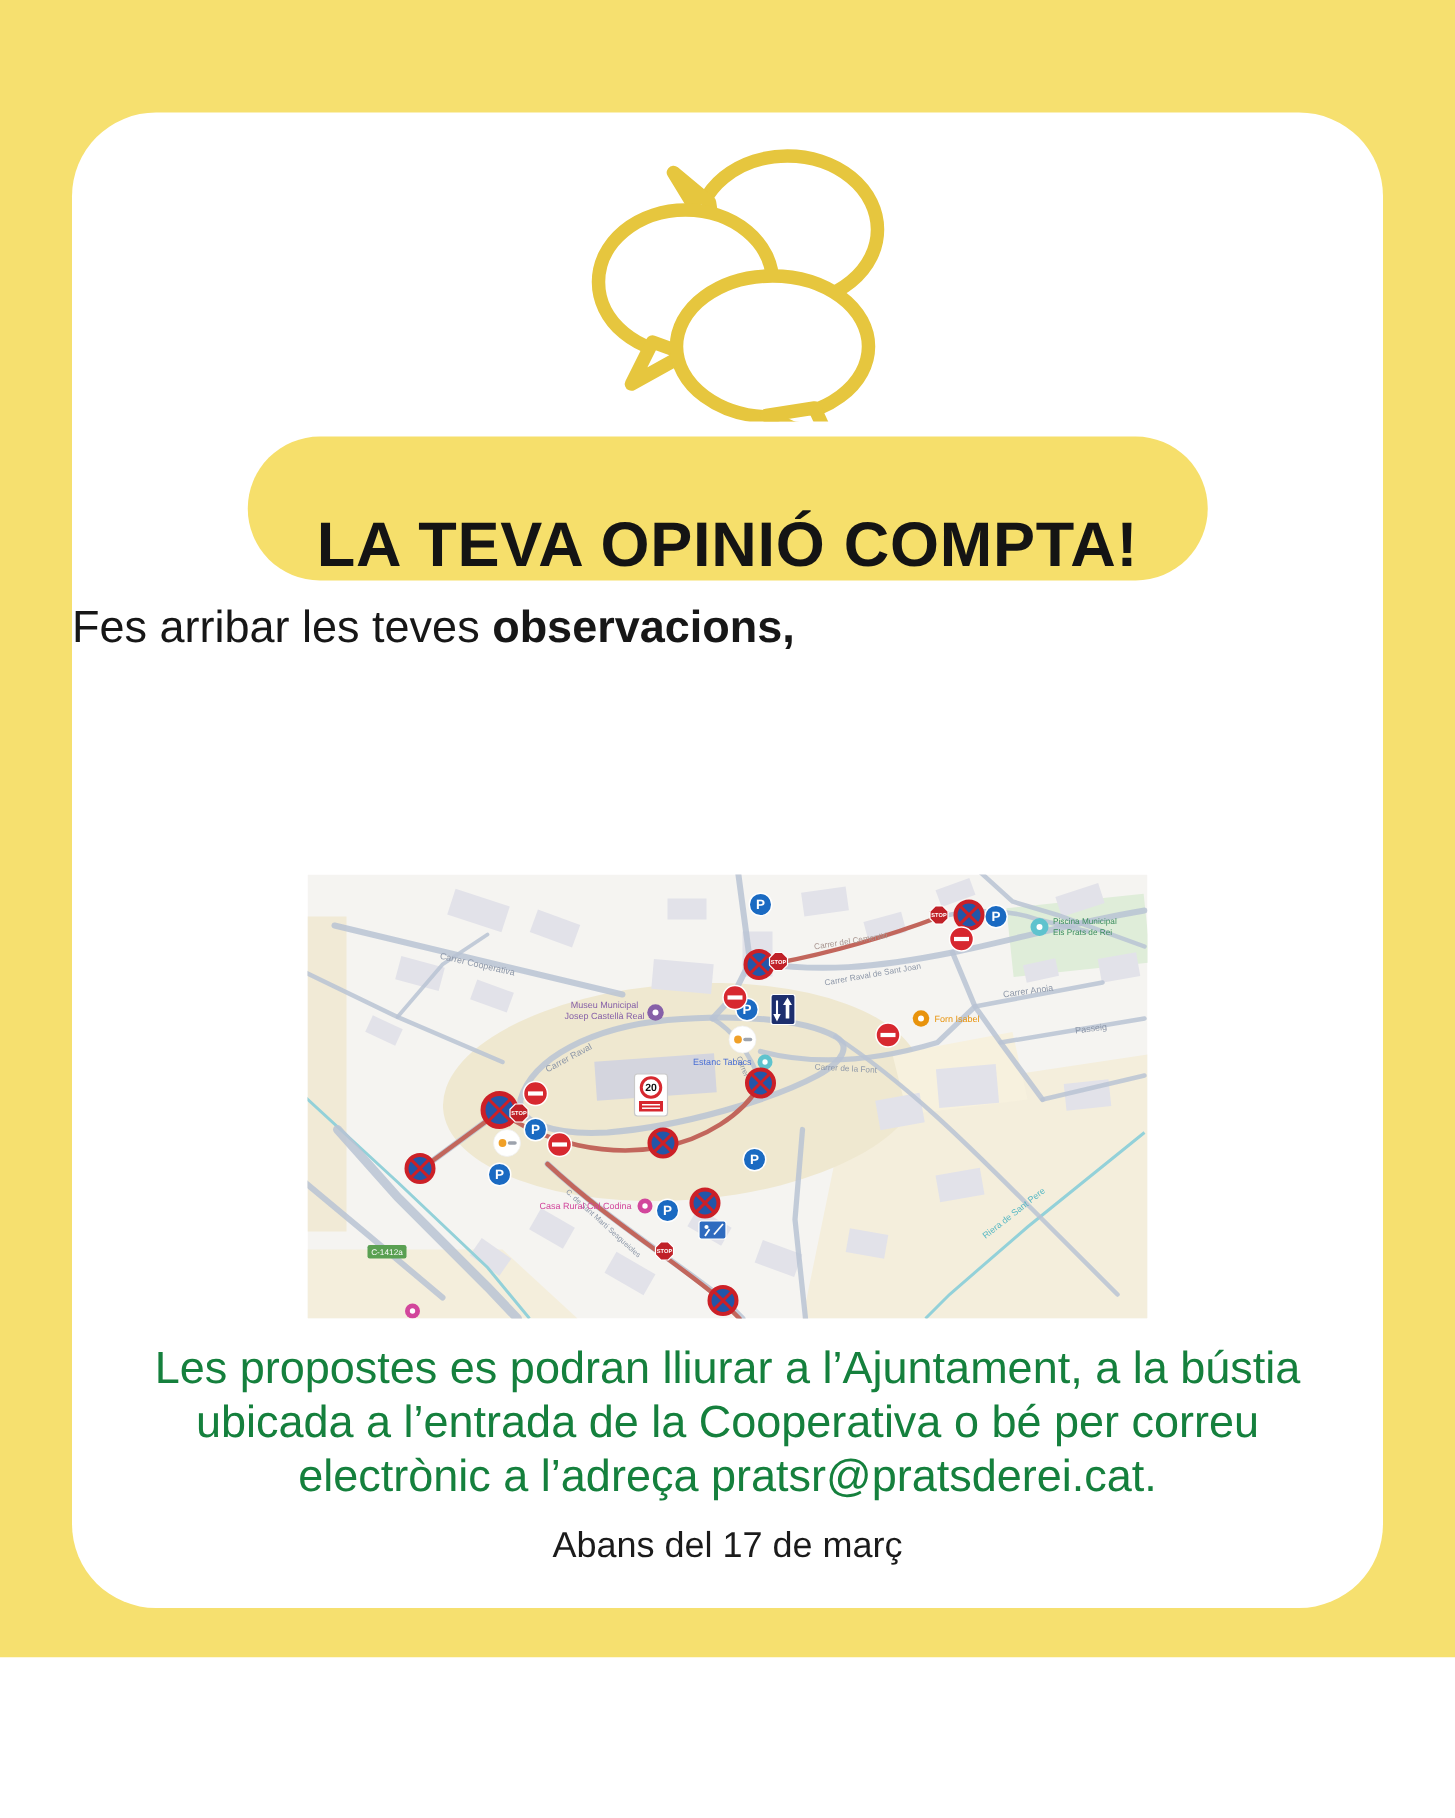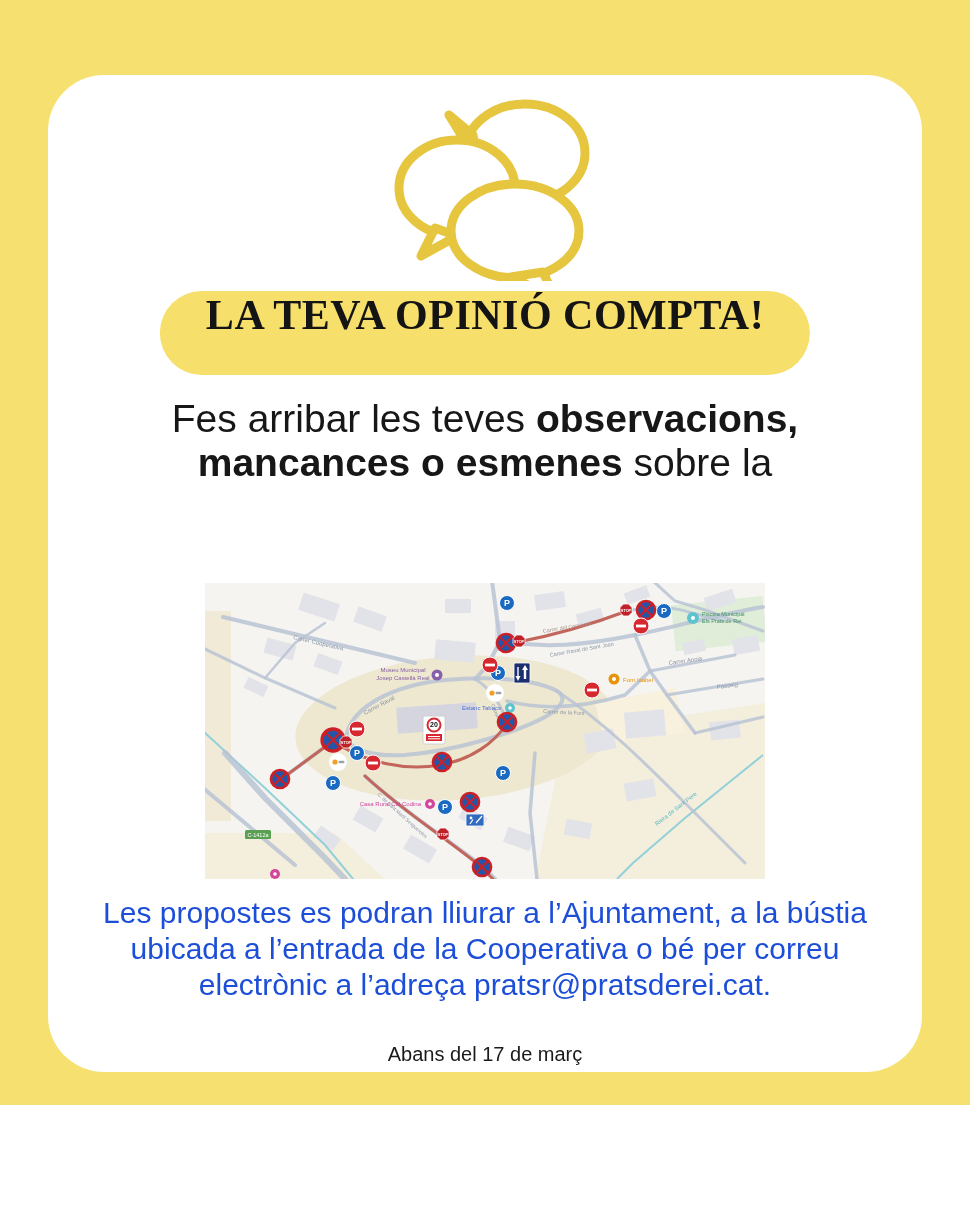--- a/index.html
+++ b/index.html
@@ -8,39 +8,39 @@
     font-family:"Liberation Sans", sans-serif;overflow:hidden;
   }
   .yellow-bg{position:absolute;left:0;top:0;width:970px;height:1105px;background:#F6E06F;}
   .card{
     position:absolute;left:48px;top:75px;width:874px;height:997px;
     background:#ffffff;border-radius:56px;
   }
   .bubbles{position:absolute;left:50%;top:14px;transform:translateX(-46%);}
   .badge{
     position:absolute;left:50%;top:216px;transform:translateX(-50%);
-    background:#F6DF6B;border-radius:48px;padding:0 46px;height:84px;
-    display:flex;align-items:flex-start;justify-content:center;white-space:nowrap;font-family:Liberation Serif, serif;
+    background:#F6DF6B;border-radius:48px;padding:0 46px;height:96px;
+    display:flex;align-items:flex-end;justify-content:center;white-space:nowrap;
   }
   .badge span{
     font-size:42px;font-weight:bold;color:#141414;letter-spacing:.5px;
   }
   .intro{
-    position:absolute;left:0;top:322px;width:100%;text-align:center;
-    font-size:39px;line-height:44px;color:#171717;font-weight:400;
+    position:absolute;left:0;top:322px;width:100%;text-align:left;
+    font-size:30px;line-height:44px;color:#171717;font-weight:400;
   }
   .intro .b{font-weight:bold;}
   .map-wrap{position:absolute;left:157px;top:508px;width:560px;height:296px;}
   .details{
     position:absolute;left:32px;top:820px;width:810px;text-align:center;
-    font-size:30px;line-height:36px;color:#1d4ed8;
+    font-size:30px;line-height:36px;color:#15803d;
   }
   .deadline{
     position:absolute;left:0;top:942px;width:100%;text-align:center;
-    font-size:20px;color:#1b1b1b;margin-top:26px;
+    font-size:24px;color:#1b1b1b;
   }
   .footer{position:absolute;left:0;top:1105px;width:970px;height:107px;background:#ffffff;}
   svg text{font-family:"Liberation Sans", sans-serif;}
 </style>
 </head>
 <body>
 
 <div class="yellow-bg"></div>
 
 <div class="card">
@@ -55,21 +55,20 @@
       <path d="M 150,183 L 162,209 L 118,188 Z"></path>
     </g>
   </svg>
 
   <div class="badge">
     <span>LA TEVA OPINIÓ COMPTA!</span>
   </div>
 
   <div class="intro">
       <div><span>Fes arribar les teves </span><span class="b">observacions,</span></div>
-      <div><span class="b">mancances o esmenes</span><span> sobre la</span></div>
     </div>
 
   <div class="map-wrap">
     <svg width="560" height="296" viewBox="0 0 560 296">
       <rect x="0" y="0" width="560" height="296" fill="#F5F4F1"></rect>
 
       <g>
         <rect x="0" y="28" width="26" height="210" fill="#F1EAD6"></rect>
         <polygon points="0,250 130,250 180,296 0,296" fill="#F4EEDC"></polygon>
         <polygon points="360,150 560,120 560,296 330,296" fill="#F4EEDC"></polygon>

